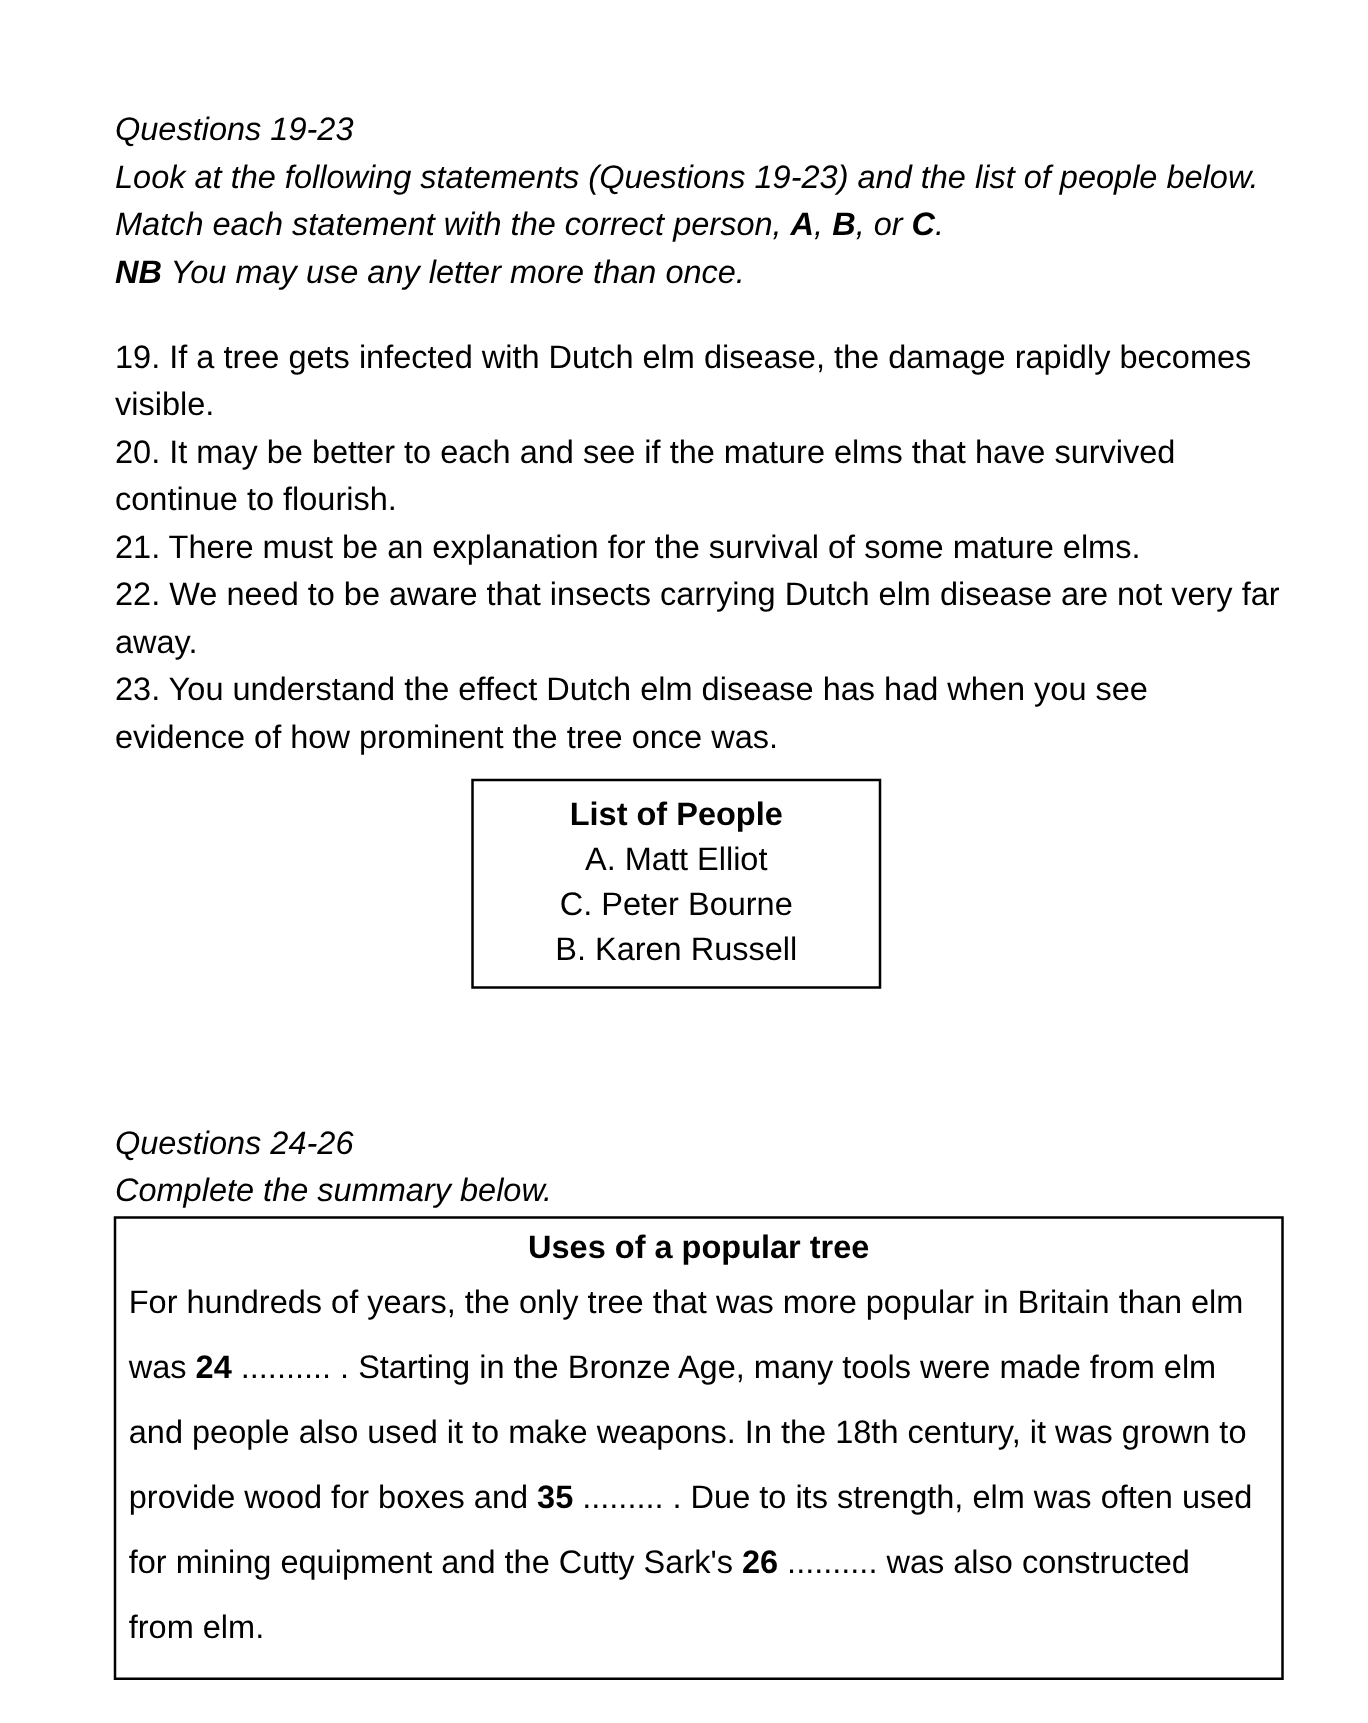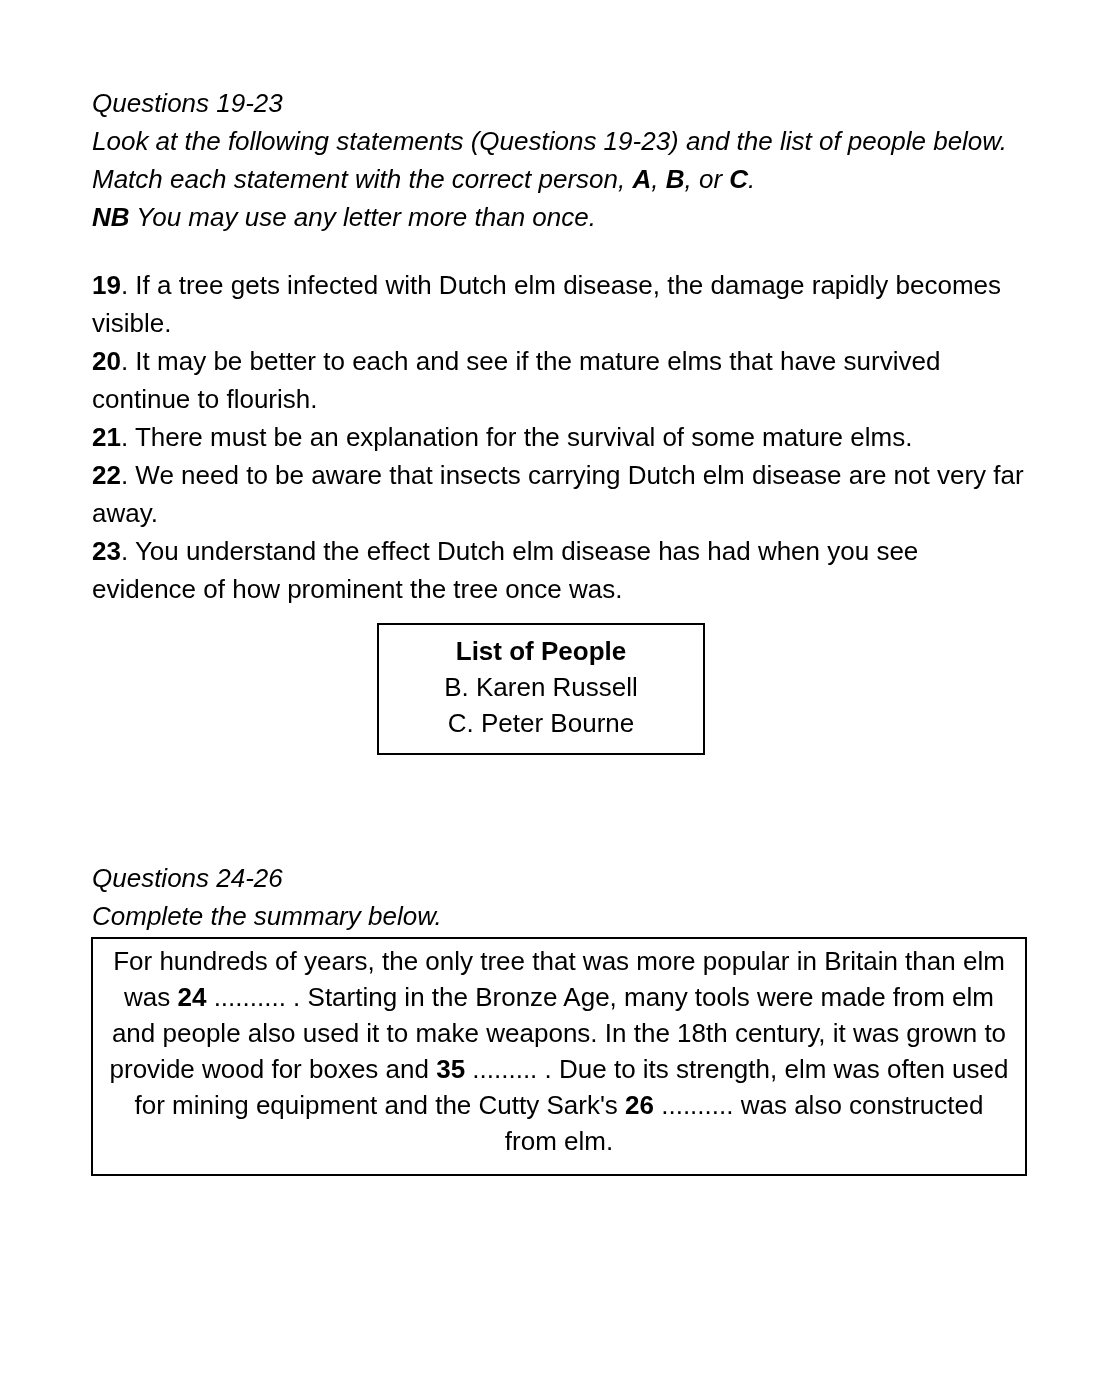--- a/index.html
+++ b/index.html
@@ -26,21 +26,21 @@
   .b { font-weight: 700; }
   .instr {
     font-style: italic;
     line-height: 38px;
   }
   .stmts { margin-top: 30px; }
   .stmt {
     line-height: 38px;
     white-space: pre-wrap;
   }
-  .stmt .num { font-weight: 700; }
+  .stmt .num { font-weight: 400; }
   .people-box {
     box-sizing: border-box;
     width: 328px;
     margin: 15px 0 0 285px;
     border: 2px solid #000000;
     text-align: center;
     padding: 8px 0 12px 0;
   }
   .people-box p { line-height: 36px; }
   .people-box .box-title { font-weight: 700; }
@@ -52,23 +52,22 @@
     margin-left: -1px;
     border: 2px solid #000000;
     padding: 4px 10px 15px 10px;
   }
   .summary-title {
     text-align: center;
     font-weight: 700;
     line-height: 36px;
   }
   .summary-par {
-    line-height: 36px;
+    line-height: 52px;
     white-space: pre-wrap;
-    text-align: center;
   }
 </style>
 </head>
 <body>
 
 <div class="page">
 
   <section>
     <p class="instr">Questions 19-23</p>
     <p class="instr">Look at the following statements (Questions 19-23) and the list of people below.</p>
@@ -82,30 +81,32 @@
 continue to flourish.</span></p>
       <p class="stmt"><span class="num">21</span><span>. There must be an explanation for the survival of some mature elms.</span></p>
       <p class="stmt"><span class="num">22</span><span>. We need to be aware that insects carrying Dutch elm disease are not very far
 away.</span></p>
       <p class="stmt"><span class="num">23</span><span>. You understand the effect Dutch elm disease has had when you see
 evidence of how prominent the tree once was.</span></p>
     </div>
 
     <div class="people-box">
       <p class="box-title">List of People</p>
+      <p>A. Matt Elliot</p>
+      <p>C. Peter Bourne</p>
       <p>B. Karen Russell</p>
-      <p>C. Peter Bourne</p>
     </div>
   </section>
 
   <section class="section2">
     <p class="instr">Questions 24-26</p>
     <p class="instr">Complete the summary below.</p>
 
     <div class="summary-box">
+      <p class="summary-title">Uses of a popular tree</p>
       <p class="summary-par"><span>For hundreds of years, the only tree that was more popular in Britain than elm
 was </span><span class="b">24</span><span> .......... . Starting in the Bronze Age, many tools were made from elm
 and people also used it to make weapons. In the 18th century, it was grown to
 provide wood for boxes and </span><span class="b">35</span><span> ......... . Due to its strength, elm was often used
 for mining equipment and the Cutty Sark's </span><span class="b">26</span><span> .......... was also constructed
 from elm.</span></p>
     </div>
   </section>
 
 </div>

